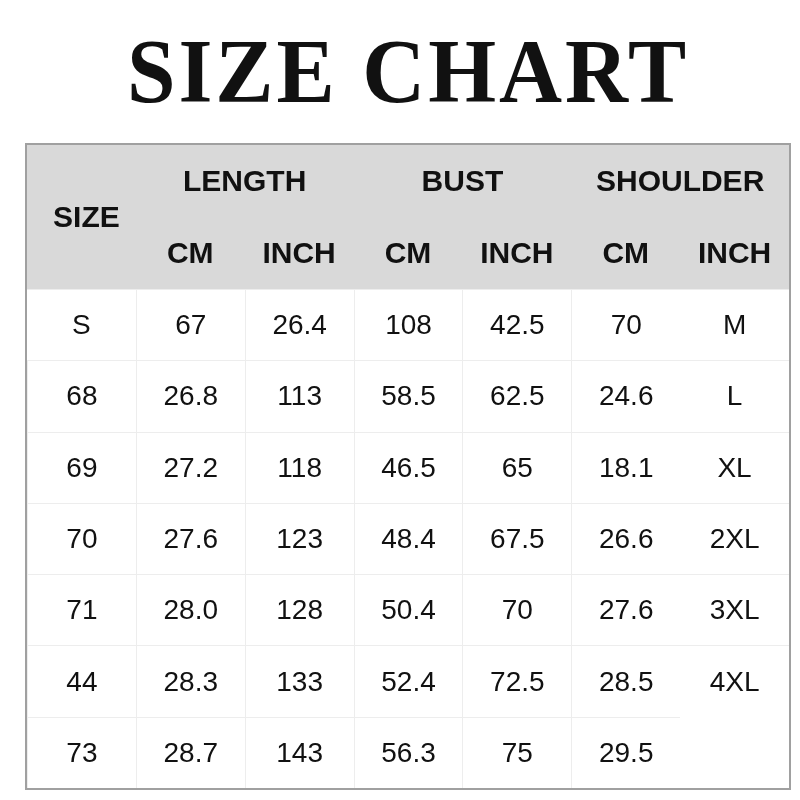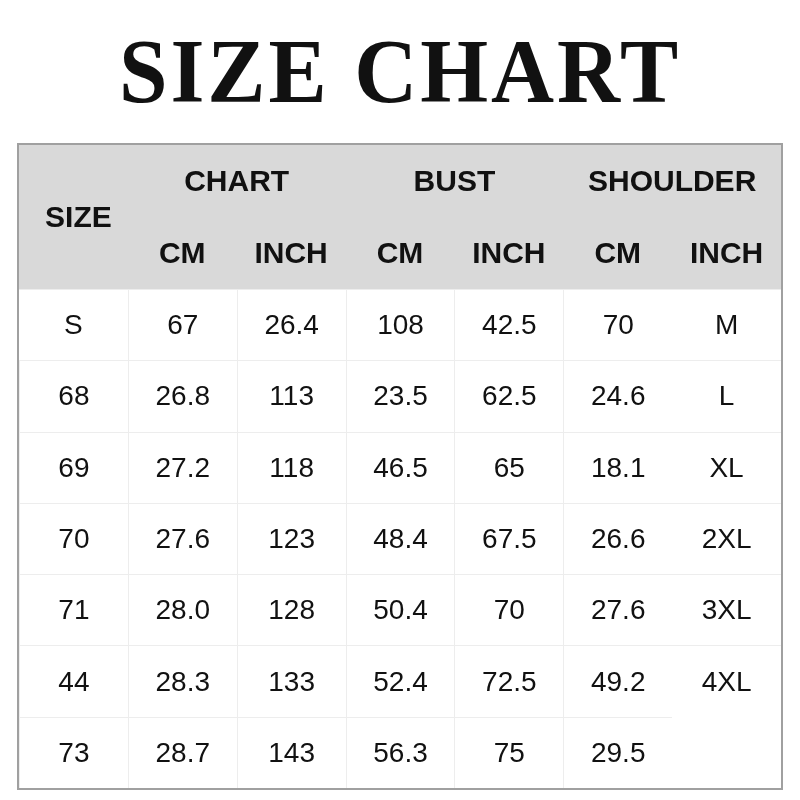--- a/index.html
+++ b/index.html
@@ -8,20 +8,21 @@
     width: 800px;
     height: 800px;
     background: var(--page-bg, #ffffff);
     font-family: "Liberation Sans", sans-serif;
     overflow: hidden;
   }
   .page {
     position: relative;
     width: 692px;
     height: 800px;
+    margin-left: 8px;
   }
   .title {
     position: absolute;
     top: 0;
     left: 0;
     width: 800px;
     height: 143px;
     margin: 0;
     display: flex;
     align-items: center;
@@ -81,42 +82,42 @@
 </head>
 <body>
 
 <div class="page">
 
   <h1 class="title">SIZE CHART</h1>
 
   <div class="size-table">
 
     <div class="cell hdr size-hdr">SIZE</div>
-    <div class="cell hdr g1">CHART</div>
+    <div class="cell hdr g1">LENGTH</div>
     <div class="cell hdr g2">BUST</div>
     <div class="cell hdr g3">SHOULDER</div>
     <div class="cell hdr u1">CM</div>
     <div class="cell hdr u2">INCH</div>
     <div class="cell hdr u3">CM</div>
     <div class="cell hdr u4">INCH</div>
     <div class="cell hdr u5">CM</div>
     <div class="cell hdr u6">INCH</div>
 
     <div class="cell body size-cell">S</div>
     <div class="cell body val">67</div>
     <div class="cell body val">26.4</div>
     <div class="cell body val">108</div>
     <div class="cell body val">42.5</div>
     <div class="cell body val">70</div>
 
     <div class="cell body size-cell">M</div>
     <div class="cell body val">68</div>
     <div class="cell body val">26.8</div>
     <div class="cell body val">113</div>
-    <div class="cell body val">23.5</div>
+    <div class="cell body val">58.5</div>
     <div class="cell body val">62.5</div>
     <div class="cell body val">24.6</div>
 
     <div class="cell body size-cell">L</div>
     <div class="cell body val">69</div>
     <div class="cell body val">27.2</div>
     <div class="cell body val">118</div>
     <div class="cell body val">46.5</div>
     <div class="cell body val">65</div>
     <div class="cell body val">18.1</div>
@@ -136,21 +137,21 @@
     <div class="cell body val">50.4</div>
     <div class="cell body val">70</div>
     <div class="cell body val">27.6</div>
 
     <div class="cell body size-cell">3XL</div>
     <div class="cell body val">44</div>
     <div class="cell body val">28.3</div>
     <div class="cell body val">133</div>
     <div class="cell body val">52.4</div>
     <div class="cell body val">72.5</div>
-    <div class="cell body val">49.2</div>
+    <div class="cell body val">28.5</div>
 
     <div class="cell body size-cell">4XL</div>
     <div class="cell body val">73</div>
     <div class="cell body val">28.7</div>
     <div class="cell body val">143</div>
     <div class="cell body val">56.3</div>
     <div class="cell body val">75</div>
     <div class="cell body val">29.5</div>
 
   </div>

